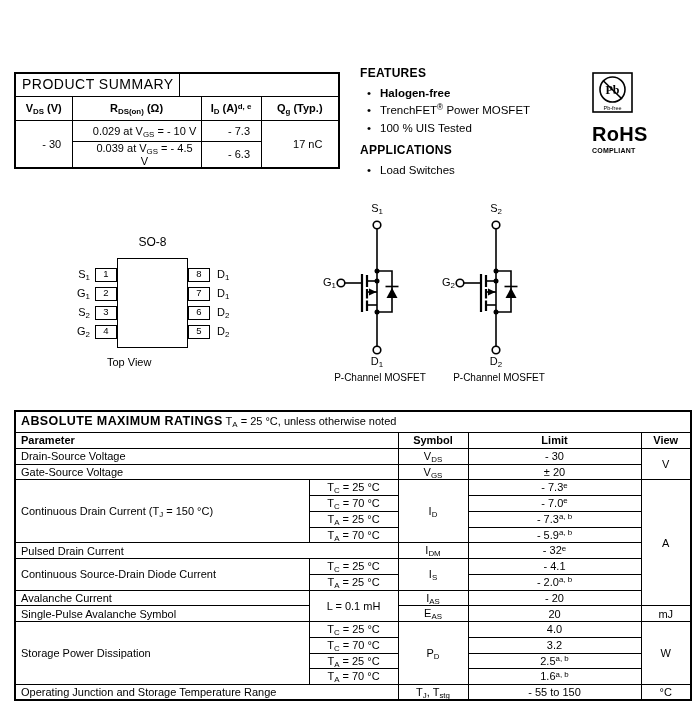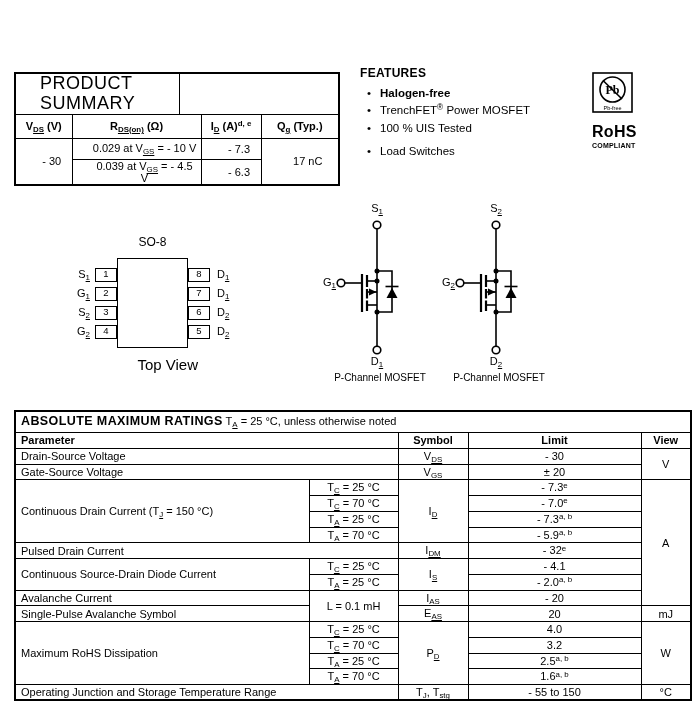--- a/index.html
+++ b/index.html
@@ -1,57 +1,57 @@
 <!DOCTYPE html>
 <html><head>
 <meta charset="utf-8">
 <style>
   html,body{margin:0;padding:0;background:#fff;}
   .page{position:relative;width:697px;height:711px;background:#ffffff;
         font-family:"Liberation Sans",sans-serif;color:#000;overflow:hidden;}
   .title{position:absolute;top:14px;left:0;right:0;text-align:center;
          font-size:18px;font-weight:bold;margin:0;}
-  sub{font-size:0.72em;vertical-align:baseline;position:relative;top:0.28em;text-decoration:underline;}
+  sub{font-size:0.72em;vertical-align:baseline;position:relative;top:0.28em;}
   sup{font-size:0.72em;vertical-align:baseline;position:relative;top:-0.45em;}
 
   table{border-collapse:collapse;position:absolute;background:#fff;}
   td,th{border:1px solid #000;font-size:11px;font-weight:normal;
         text-align:center;vertical-align:middle;padding:0 3px;line-height:1.1;}
   .L{text-align:left;padding-left:5px;}
 
   
   .ps{left:14px;top:72px;width:324px;table-layout:fixed;border:2px solid #000;}
-  .ps .t-row th{height:22px;font-size:18px;text-align:left;padding-left:24px;letter-spacing:0.5px;}
+  .ps .t-row th{height:22px;font-size:14px;text-align:left;padding-left:6px;letter-spacing:0.5px;}
   .ps .h-row th{height:23px;font-weight:bold;}
   .ps .d-row td{height:20px;padding-left:19px;}
 
   
   .features{position:absolute;left:360px;top:66px;width:225px;}
   .f-head{font-size:12px;font-weight:bold;letter-spacing:0.3px;margin:0 0 5px 0;}
   .f-list{margin:0 0 6px 0;}
   .f-item{display:flex;font-size:11.5px;line-height:17px;}
   .f-item .bullet{width:13px;padding-left:7px;flex:none;}
   .f-item.first .txt{font-weight:bold;}
 
   
   .rohs{position:absolute;left:592px;top:72px;width:70px;}
-  .rohs-name{font-size:16px;font-weight:bold;letter-spacing:0.3px;margin-top:6px;}
+  .rohs-name{font-size:20px;font-weight:bold;letter-spacing:0.3px;margin-top:6px;}
   .rohs-compliant{font-size:7px;font-weight:bold;letter-spacing:0.2px;margin-top:1px;}
 
   
   .pkg-name{position:absolute;left:117px;top:235px;width:71px;text-align:center;
             font-size:12px;font-weight:normal;}
   .pkg-body{position:absolute;left:117px;top:258px;width:71px;height:90px;
             border:1.5px solid #000;box-sizing:border-box;background:#fff;}
   .pin{position:absolute;width:22px;height:14px;border:1.5px solid #000;
        box-sizing:border-box;font-size:9.5px;text-align:center;line-height:10.5px;background:#fff;}
   .pin-label{position:absolute;width:24px;font-size:11px;}
   .pin-label.left{text-align:right;}
   .pin-label.right{text-align:left;}
-  .pkg-view{position:absolute;left:107px;top:356px;width:91px;text-align:right;font-size:15px;}
+  .pkg-view{position:absolute;left:107px;top:356px;width:91px;text-align:left;font-size:11px;}
 
   
   .schem{position:absolute;top:200px;width:120px;height:160px;}
   .schem svg{display:block;}
   .s-label{position:absolute;width:24px;text-align:center;font-size:11px;}
   .schem-caption{position:absolute;top:372px;width:120px;text-align:center;font-size:10px;}
 
   
   .amr{left:14px;top:410px;width:676px;table-layout:fixed;border:2px solid #000;}
   .amr .t-row td{height:20px;text-align:left;padding-left:5px;}
@@ -107,20 +107,21 @@
       </div>
       <div class="f-item">
         <span class="bullet">•</span>
         <span class="txt">TrenchFET<sup>®</sup> Power MOSFET</span>
       </div>
       <div class="f-item">
         <span class="bullet">•</span>
         <span class="txt">100 % UIS Tested</span>
       </div>
     </div>
+    <div class="f-head">APPLICATIONS</div>
     <div class="f-list">
       <div class="f-item">
         <span class="bullet">•</span>
         <span class="txt">Load Switches</span>
       </div>
     </div>
   </div>
 
   <div class="rohs">
     <svg width="41" height="41" viewBox="0 0 41 41">
@@ -296,21 +297,21 @@
       <td>I<sub>AS</sub></td>
       <td>- 20</td>
     </tr>
     <tr>
       <td class="L">Single-Pulse Avalanche Symbol</td>
       <td>E<sub>AS</sub></td>
       <td>20</td>
       <td>mJ</td>
     </tr>
     <tr>
-      <td rowspan="4" class="L">Maximum RoHS Dissipation</td>
+      <td rowspan="4" class="L">Storage Power Dissipation</td>
       <td>T<sub>C</sub> = 25 °C</td>
       <td rowspan="4">P<sub>D</sub></td>
       <td>4.0</td>
       <td rowspan="4">W</td>
     </tr>
     <tr>
       <td>T<sub>C</sub> = 70 °C</td>
       <td>3.2</td>
     </tr>
     <tr>

